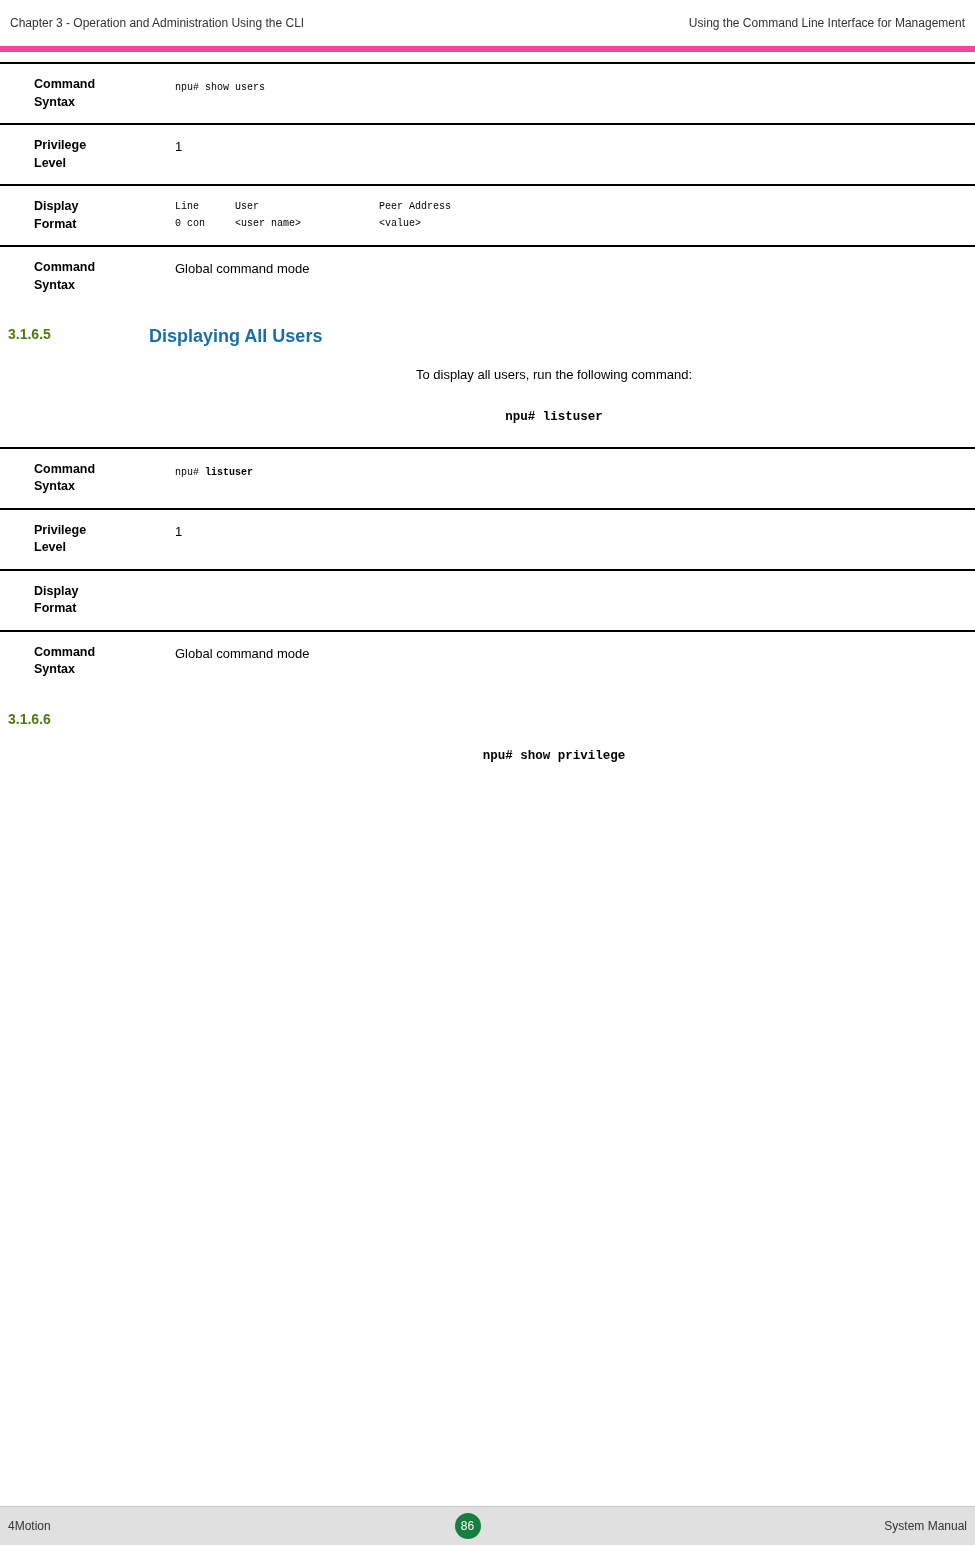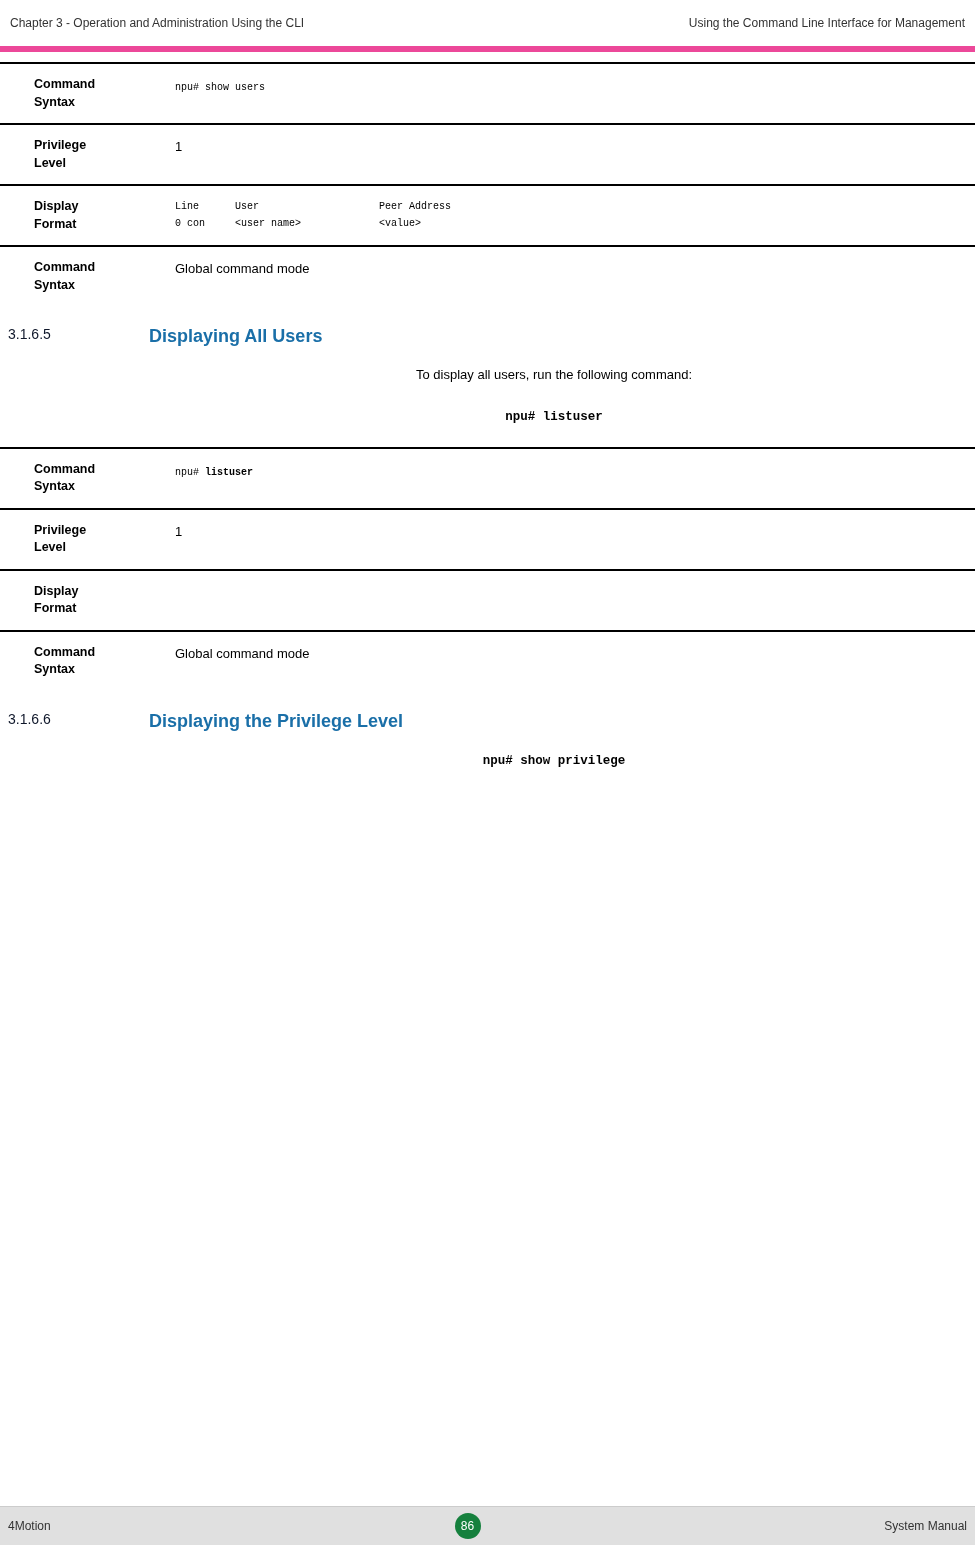--- a/index.html
+++ b/index.html
@@ -58,22 +58,22 @@
     
     .section-heading {
       display: flex;
       padding: 20px 0 8px 0;
     }
     .section-num {
       width: 133px;
       min-width: 133px;
       padding: 0 8px;
       font-size: 14px;
-      font-weight: normal;
-      color: #0f172a;
+      font-weight: bold;
+      color: #4d7c0f;
     }
     .section-title {
       flex: 1;
       padding: 0 16px;
       font-size: 18px;
       font-weight: bold;
       color: #1a6fa8;
     }
 
     
@@ -205,21 +205,20 @@
 
   <div class="doc-row">
     <div class="doc-row-label">Command<br>Syntax</div>
     <div class="doc-row-content">
       <span>Global command mode</span>
     </div>
   </div>
 
   <div class="section-heading">
     <div class="section-num">3.1.6.6</div>
-    <div class="section-title">Displaying the Privilege Level</div>
   </div>
 
 
   <div class="body-row">
     <div class="body-row-indent"></div>
     <div class="body-row-content">
       <span class="mono">npu# show privilege</span>
     </div>
   </div>
 

